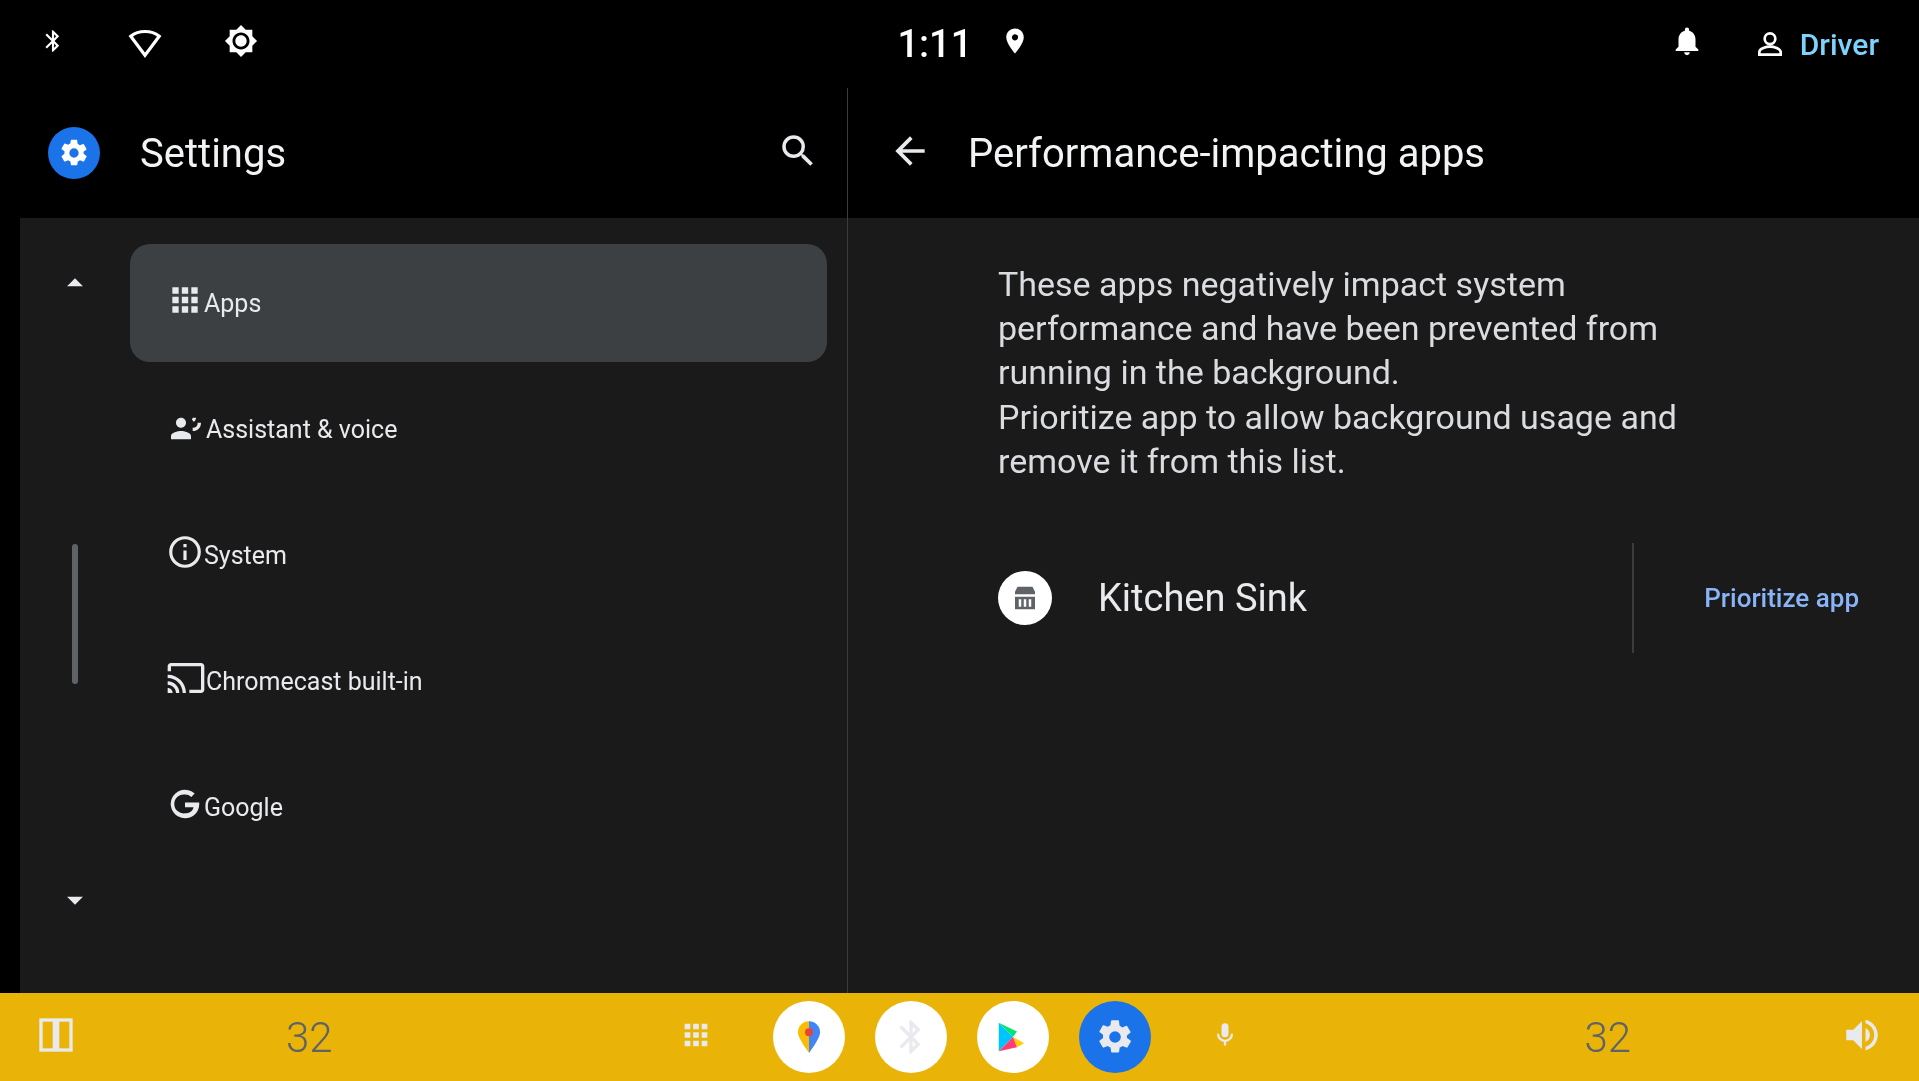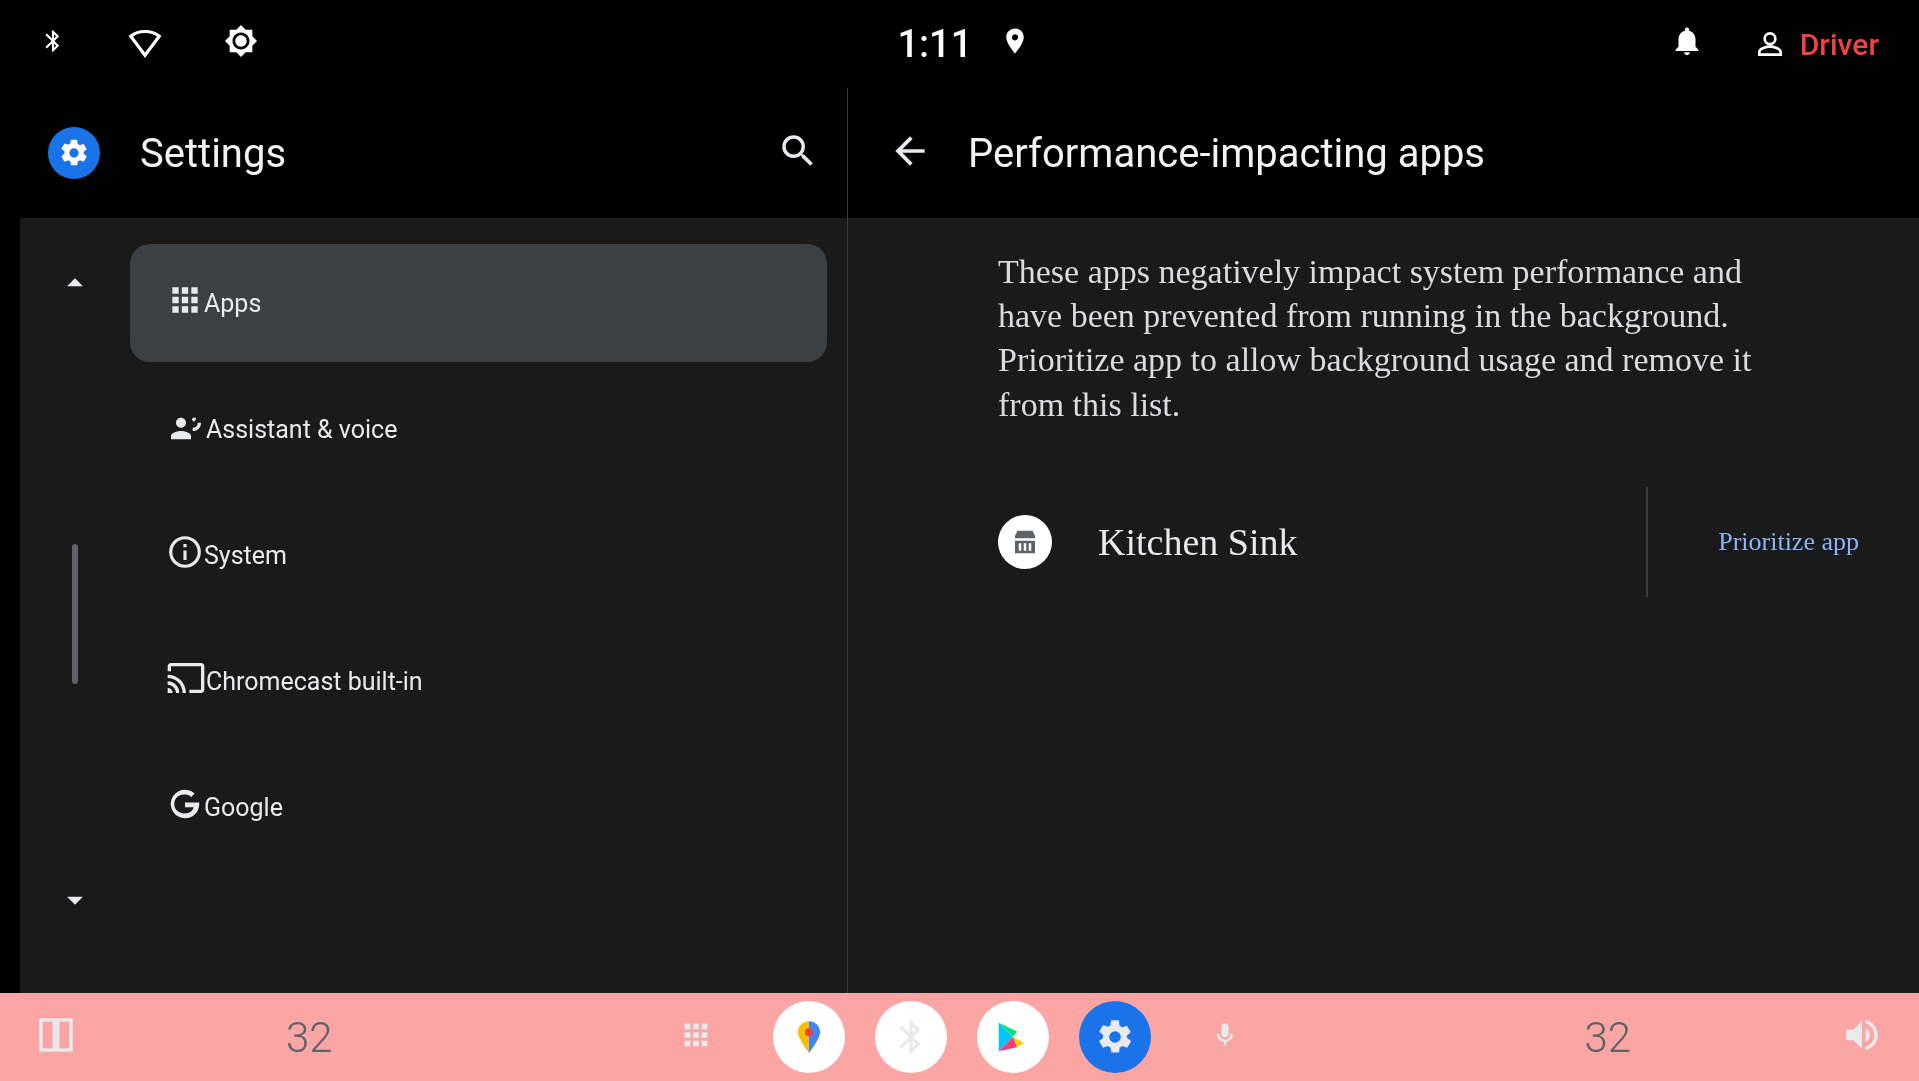--- a/index.html
+++ b/index.html
@@ -19,21 +19,21 @@
     align-items: center;
     background: #000;
     font-size: 30px;
     padding: 0 40px;
   }
   .sb-left { display: flex; align-items: center; gap: 60px; }
   .sb-left svg, .sb-right svg, .sb-center svg { fill: #fff; }
   .sb-center { flex: 1; display: flex; align-items: center; justify-content: center; gap: 28px; }
   .sb-time { font-size: 38px; font-weight: 500; color: #fff; }
   .sb-right { display: flex; align-items: center; gap: 50px; }
-  .sb-user { display: flex; align-items: center; gap: 14px; color: #ef4444; font-size: 30px; font-weight: 500;}
+  .sb-user { display: flex; align-items: center; gap: 14px; color: #7dd3fc; font-size: 30px; font-weight: 500;}
 
   
   .content {
     height: calc(1081px - 88px - 88px); 
     display: flex;
     background: #000;
   }
   .left-pane {
     width: 848px;
     background: #000;
@@ -112,22 +112,21 @@
     display: flex; align-items: center;
     padding: 0 40px;
     gap: 36px;
     background: #000;
   }
   .right-header svg { fill: #e8eaed; }
   .rh-title { font-size: 40px; font-weight: 400; color:#f1f3f4;}
   .right-body {
     flex: 1;
     background: #1a1a1a;
-    padding: 32px 60px 0 150px;
-    font-family: Liberation Serif, serif;
+    padding: 44px 60px 0 150px;
   }
   .description {
     font-size: 34px;
     line-height: 1.30;
     color: #dadce0;
     max-width: 760px;
     margin-bottom: 60px;
     font-weight: 400;
   }
   .app-row {
@@ -153,21 +152,21 @@
     font-size: 26px;
     color: #8ab4f8;
     font-weight: 500;
   }
 
   
   .navbar {
     height: 88px;
     display: flex;
     align-items: center;
-    background: #fca5a5;
+    background: #eab308;
     padding: 0 36px;
   }
   .nb-left { display: flex; align-items: center; gap: 210px; }
   .nb-left svg, .nb-right svg, .nb-center svg { fill: #e8eaed; }
   .nb-temp { font-size: 42px; color: #5f6368; font-weight: 300;}
   .nb-center { flex: 1; display: flex; align-items: center; justify-content: center; gap: 30px;}
   .dock-icon {
     width: 72px; height: 72px; border-radius: 50%;
     display: flex; align-items: center; justify-content: center;
   }

